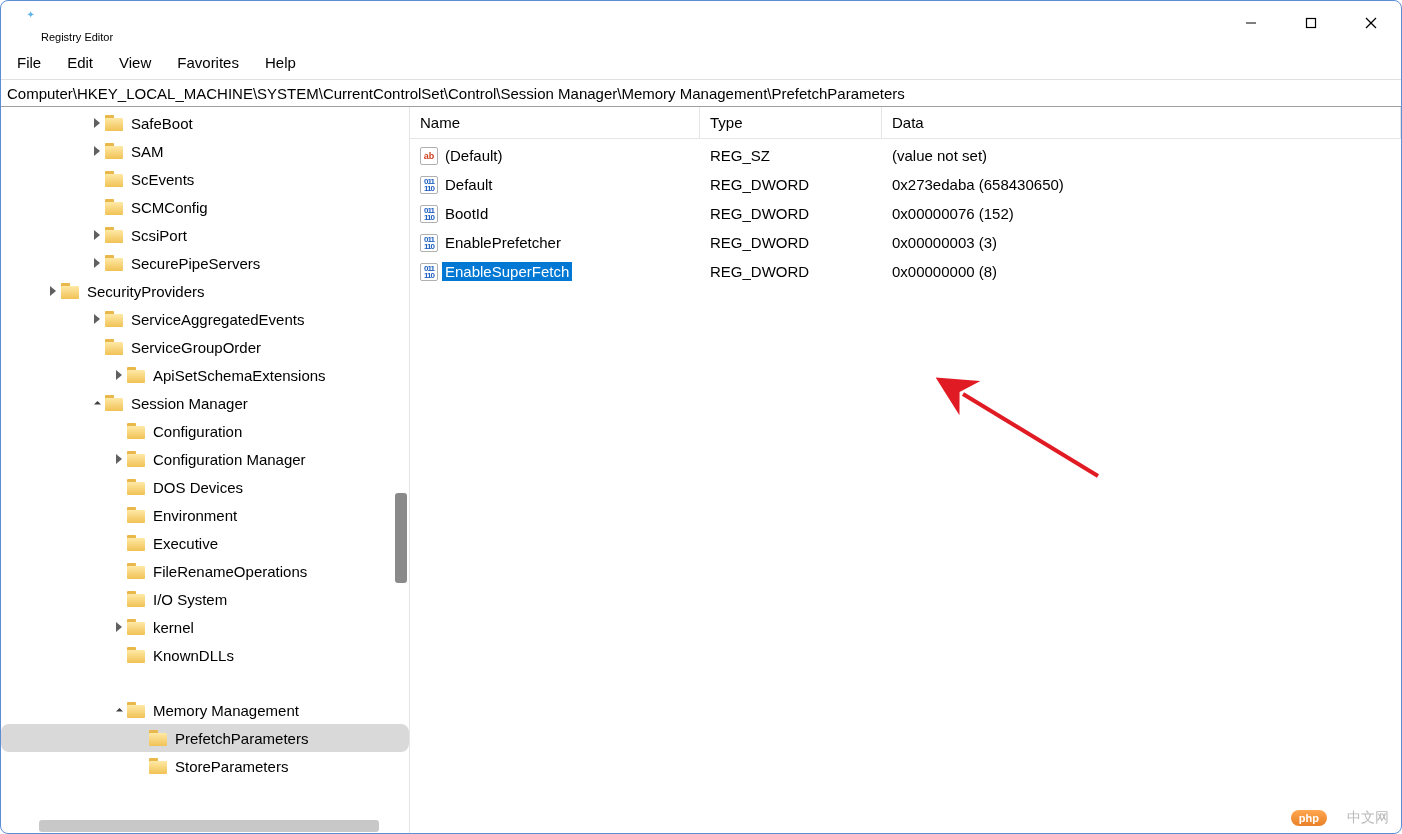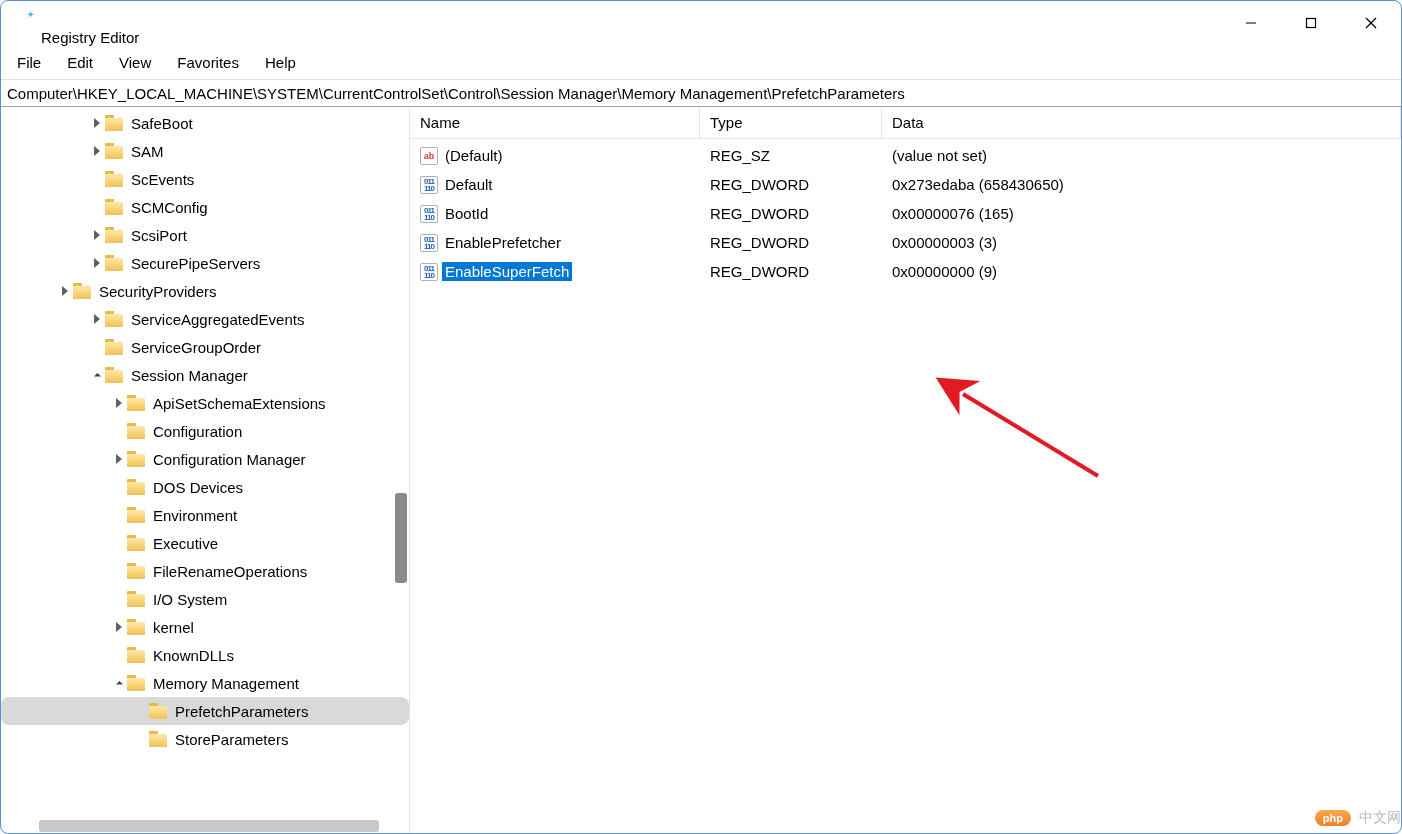--- a/index.html
+++ b/index.html
@@ -8,21 +8,21 @@
 
 .titlebar { height: 44px; display: flex; align-items: center; padding: 0 0 0 10px; }
 .app-icon { width: 20px; height: 20px; margin-right: 10px; position: relative; }
 .app-icon-inner { width: 18px; height: 18px; background: #0078d4; position: relative; }
 .app-icon-inner::before { content: ""; position: absolute; width: 18px; height: 18px; background:
   linear-gradient(to right, transparent 5px, #fff 5px, #fff 7px, transparent 7px, transparent 11px, #fff 11px, #fff 13px, transparent 13px),
   linear-gradient(to bottom, transparent 5px, #fff 5px, #fff 7px, transparent 7px, transparent 11px, #fff 11px, #fff 13px, transparent 13px);
   background-blend-mode: normal;
 }
 .app-icon-sparkle { position: absolute; top: -4px; right: -4px; color: #5bb5e8; font-size: 10px; }
-.title-text { font-size: 15px; color: #000; flex: 1; margin-top: 28px; }
+.title-text { font-size: 11px; color: #000; flex: 1; margin-top: 28px; }
 .win-controls { display: flex; height: 100%; }
 .win-btn { width: 60px; height: 100%; display: flex; align-items: center; justify-content: center; cursor: pointer; }
 .win-btn svg { width: 12px; height: 12px; }
 
 
 .menubar { height: 34px; display: flex; align-items: center; padding: 0 4px; gap: 2px; }
 .menu-item { padding: 4px 12px; font-size: 15px; cursor: pointer; }
 
 
 .addressbar { height: 28px; border-top: 1px solid #e0e0e0; border-bottom: 1px solid #a0a0a0; padding: 2px 6px; font-size: 15px; display: flex; align-items: center; }
@@ -68,21 +68,21 @@
 .val-icon.dword { background: #fff; color: #2060c0; font-size: 8px; letter-spacing: -1px; }
 
 .row .name-text { padding: 1px 3px; }
 .row.selected .name-text { background: #0078d4; color: #fff; }
 
 
 .arrow-annot { position: absolute; left: 543px; top: 279px; pointer-events: none; }
 .arrow-annot svg { overflow: visible; }
 
 
-.watermark { position: absolute; right: 0; bottom: 6px; display: flex; align-items: center; gap: 8px; opacity: 0.9; text-align: right; }
+.watermark { position: absolute; right: 12px; bottom: 6px; display: flex; align-items: center; gap: 20px; opacity: 0.9; text-align: right; }
 .wm-pill { background: #f68a1e; background: linear-gradient(#ff9e3d, #e87310); color: #fff; font-weight: bold; font-size: 11px; padding: 2px 8px; border-radius: 10px; font-family: Arial; }
 .wm-text { color: #b0b0b0; font-size: 14px; }
 
 </style>
 </head>
 <body>
 
 <div class="titlebar">
   <span class="app-icon">
     <span class="app-icon-inner"></span>
@@ -147,46 +147,46 @@
         <div class="tree-item" style="padding-left: 88px;">
           <span class="chev closed"></span>
           <span class="folder"></span>
           <span class="tree-label">ScsiPort</span>
         </div>
         <div class="tree-item" style="padding-left: 88px;">
           <span class="chev closed"></span>
           <span class="folder"></span>
           <span class="tree-label">SecurePipeServers</span>
         </div>
-        <div class="tree-item" style="padding-left: 56px;">
+        <div class="tree-item" style="padding-left: 44px;">
           <span class="chev closed"></span>
           <span class="folder"></span>
           <span class="tree-label">SecurityProviders</span>
         </div>
         <div class="tree-item" style="padding-left: 88px;">
           <span class="chev closed"></span>
           <span class="folder"></span>
           <span class="tree-label">ServiceAggregatedEvents</span>
         </div>
         <div class="tree-item" style="padding-left: 88px;">
           <span class="chev "></span>
           <span class="folder"></span>
           <span class="tree-label">ServiceGroupOrder</span>
         </div>
+        <div class="tree-item" style="padding-left: 110px;">
+          <span class="chev closed"></span>
+          <span class="folder"></span>
+          <span class="tree-label">ApiSetSchemaExtensions</span>
+        </div>
         <div class="tree-item" style="padding-left: 88px;">
           <span class="chev open"></span>
           <span class="folder"></span>
           <span class="tree-label">Session Manager</span>
         </div>
         <div class="tree-item" style="padding-left: 110px;">
-          <span class="chev closed"></span>
-          <span class="folder"></span>
-          <span class="tree-label">ApiSetSchemaExtensions</span>
-        </div>
-        <div class="tree-item" style="padding-left: 110px;">
           <span class="chev "></span>
           <span class="folder"></span>
           <span class="tree-label">Configuration</span>
         </div>
         <div class="tree-item" style="padding-left: 110px;">
           <span class="chev closed"></span>
           <span class="folder"></span>
           <span class="tree-label">Configuration Manager</span>
         </div>
         <div class="tree-item" style="padding-left: 110px;">
@@ -217,21 +217,21 @@
         <div class="tree-item" style="padding-left: 110px;">
           <span class="chev closed"></span>
           <span class="folder"></span>
           <span class="tree-label">kernel</span>
         </div>
         <div class="tree-item" style="padding-left: 110px;">
           <span class="chev "></span>
           <span class="folder"></span>
           <span class="tree-label">KnownDLLs</span>
         </div>
-        <div class="tree-item" style="padding-left: 110px;">
+        <div class="tree-item" style="padding-left: 110px; margin-top: 27px;">
           <span class="chev open"></span>
           <span class="folder"></span>
           <span class="tree-label">Memory Management</span>
         </div>
         <div class="tree-item selected" style="padding-left: 132px; border-radius: 8px;">
           <span class="chev "></span>
           <span class="folder"></span>
           <span class="tree-label">PrefetchParameters</span>
         </div>
         <div class="tree-item" style="padding-left: 132px;">
@@ -274,41 +274,41 @@
           <div class="cell cell-data">0x273edaba (658430650)</div>
         </div>
         <div class="row">
           <div class="cell cell-name">
             <span class="val-icon dword">
               <span style="line-height:7px">011<br>110</span>
             </span>
             <span class="name-text">BootId</span>
           </div>
           <div class="cell cell-type">REG_DWORD</div>
-          <div class="cell cell-data">0x00000076 (165)</div>
+          <div class="cell cell-data">0x00000076 (152)</div>
         </div>
         <div class="row">
           <div class="cell cell-name">
             <span class="val-icon dword">
               <span style="line-height:7px">011<br>110</span>
             </span>
             <span class="name-text">EnablePrefetcher</span>
           </div>
           <div class="cell cell-type">REG_DWORD</div>
           <div class="cell cell-data">0x00000003 (3)</div>
         </div>
         <div class="row selected">
           <div class="cell cell-name">
             <span class="val-icon dword">
               <span style="line-height:7px">011<br>110</span>
             </span>
             <span class="name-text">EnableSuperFetch</span>
           </div>
           <div class="cell cell-type">REG_DWORD</div>
-          <div class="cell cell-data">0x00000000 (9)</div>
+          <div class="cell cell-data">0x00000000 (8)</div>
         </div>
       </div>
 
     <div class="arrow-annot">
       <svg width="160" height="100">
         <defs>
           <marker id="ah" markerWidth="10" markerHeight="10" refX="2" refY="5" orient="auto">
             <path d="M0,0 L10,5 L0,10 L3,5 Z" fill="#e01b24"></path>
           </marker>
         </defs>

